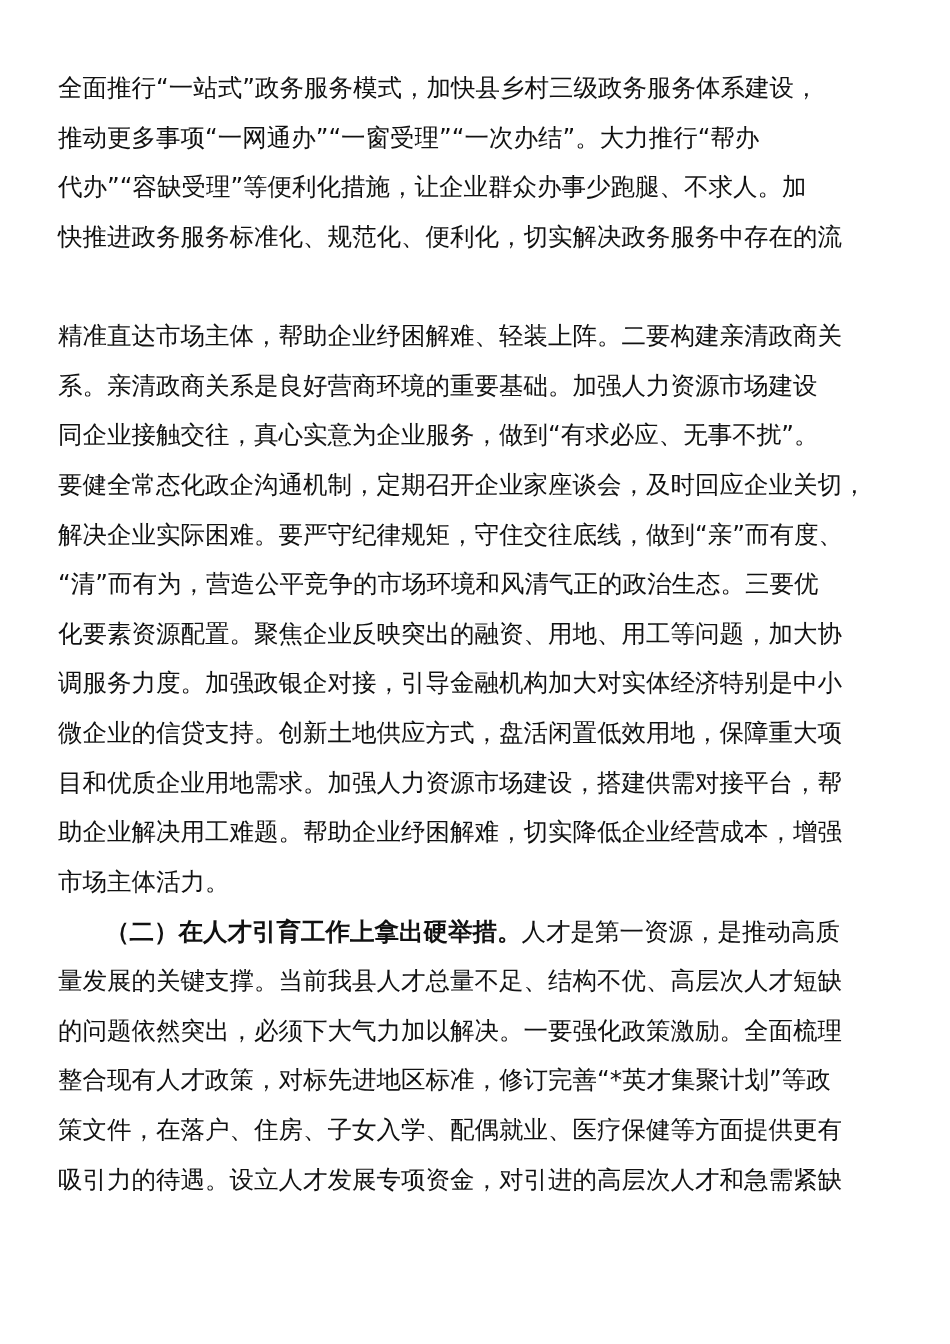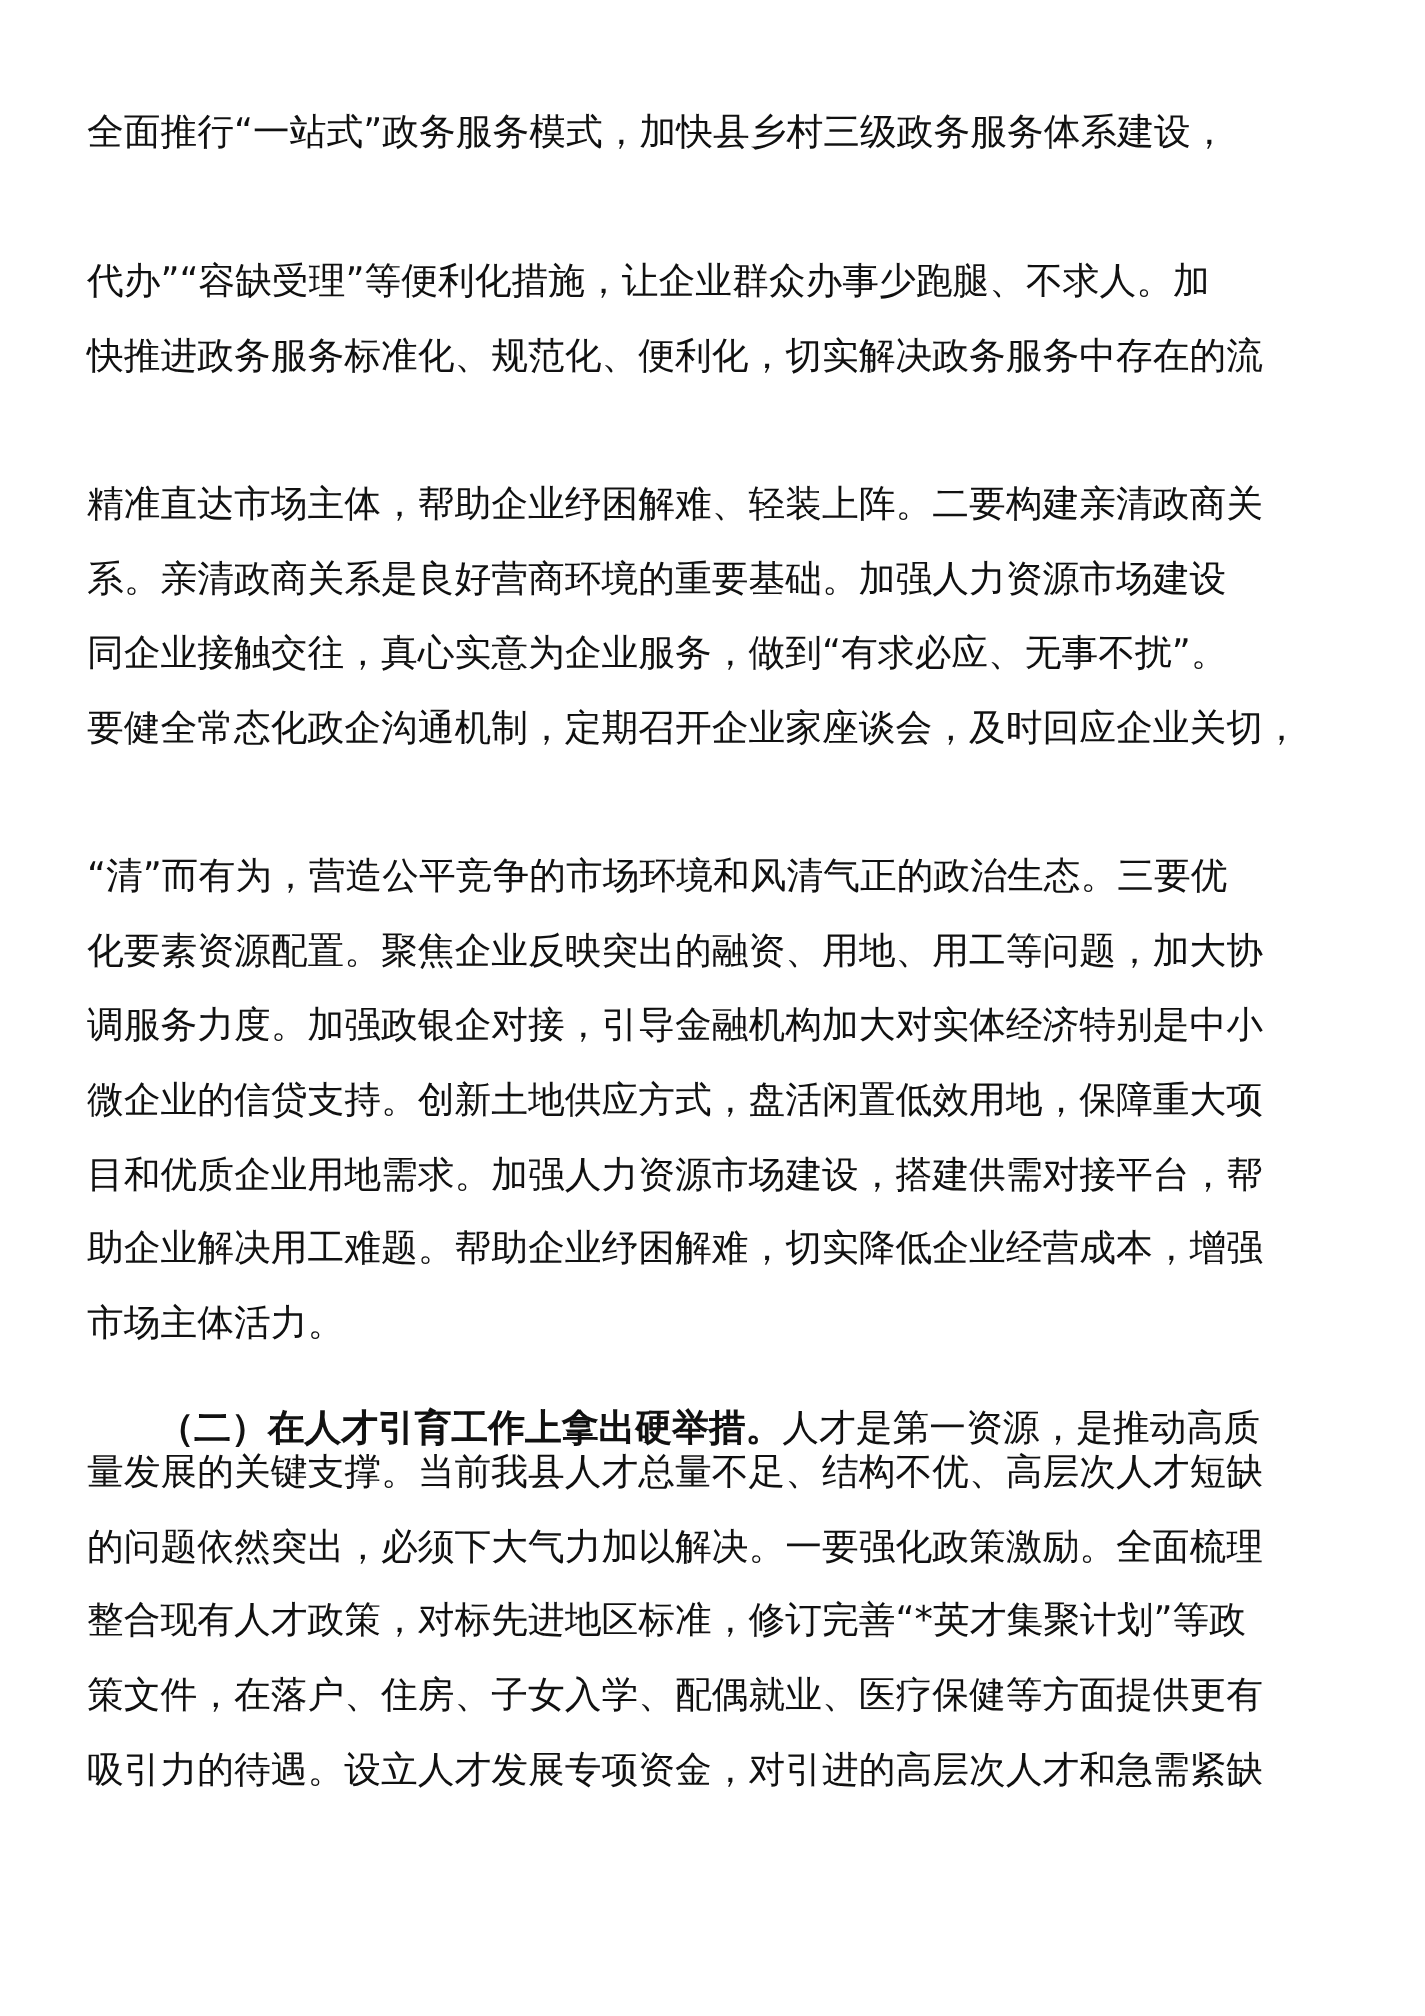--- a/index.html
+++ b/index.html
@@ -26,36 +26,38 @@
     .line {
       position: absolute;
       left: 58px;
       width: 840px;
       height: 40px;
       font-size: 24.5px;
       line-height: 40px;
       white-space: nowrap;
       letter-spacing: 0px;
     }
-    .line.indent { left: 105px; margin-top: 20px; }
+    .line.indent { left: 105px; }
     .bold {
       font-weight: bold;
     }
   </style>
 </head>
 <body>
 
 <div class="page">
   <div class="line" style="top:68px">全面推行“一站式”政务服务模式，加快县乡村三级政务服务体系建设，</div>
+  <div class="line" style="top:118px">推动更多事项“一网通办”“一窗受理”“一次办结”。大力推行“帮办</div>
   <div class="line" style="top:167px">代办”“容缺受理”等便利化措施，让企业群众办事少跑腿、不求人。加</div>
   <div class="line" style="top:217px">快推进政务服务标准化、规范化、便利化，切实解决政务服务中存在的流</div>
   <div class="line" style="top:316px">精准直达市场主体，帮助企业纾困解难、轻装上阵。二要构建亲清政商关</div>
   <div class="line" style="top:366px">系。亲清政商关系是良好营商环境的重要基础。加强人力资源市场建设</div>
   <div class="line" style="top:415px">同企业接触交往，真心实意为企业服务，做到“有求必应、无事不扰”。</div>
   <div class="line" style="top:465px">要健全常态化政企沟通机制，定期召开企业家座谈会，及时回应企业关切，</div>
+  <div class="line" style="top:515px">解决企业实际困难。要严守纪律规矩，守住交往底线，做到“亲”而有度、</div>
   <div class="line" style="top:564px">“清”而有为，营造公平竞争的市场环境和风清气正的政治生态。三要优</div>
   <div class="line" style="top:614px">化要素资源配置。聚焦企业反映突出的融资、用地、用工等问题，加大协</div>
   <div class="line" style="top:663px">调服务力度。加强政银企对接，引导金融机构加大对实体经济特别是中小</div>
   <div class="line" style="top:713px">微企业的信贷支持。创新土地供应方式，盘活闲置低效用地，保障重大项</div>
   <div class="line" style="top:763px">目和优质企业用地需求。加强人力资源市场建设，搭建供需对接平台，帮</div>
   <div class="line" style="top:812px">助企业解决用工难题。帮助企业纾困解难，切实降低企业经营成本，增强</div>
   <div class="line" style="top:862px">市场主体活力。</div>
 
   <div class="line indent" style="top:912px">
     <span class="bold">（二）在人才引育工作上拿出硬举措。</span><span>人才是第一资源，是推动高质</span>

